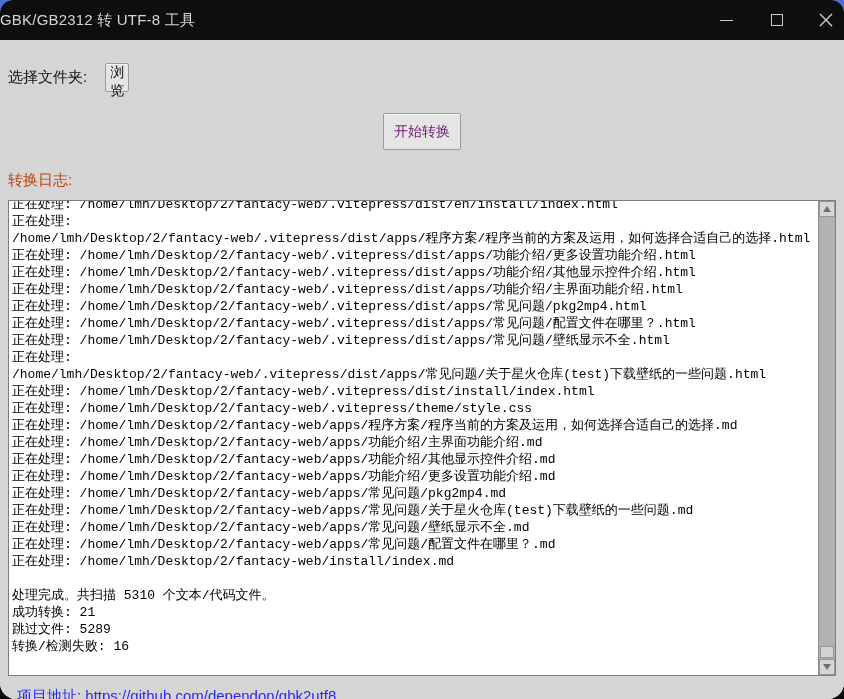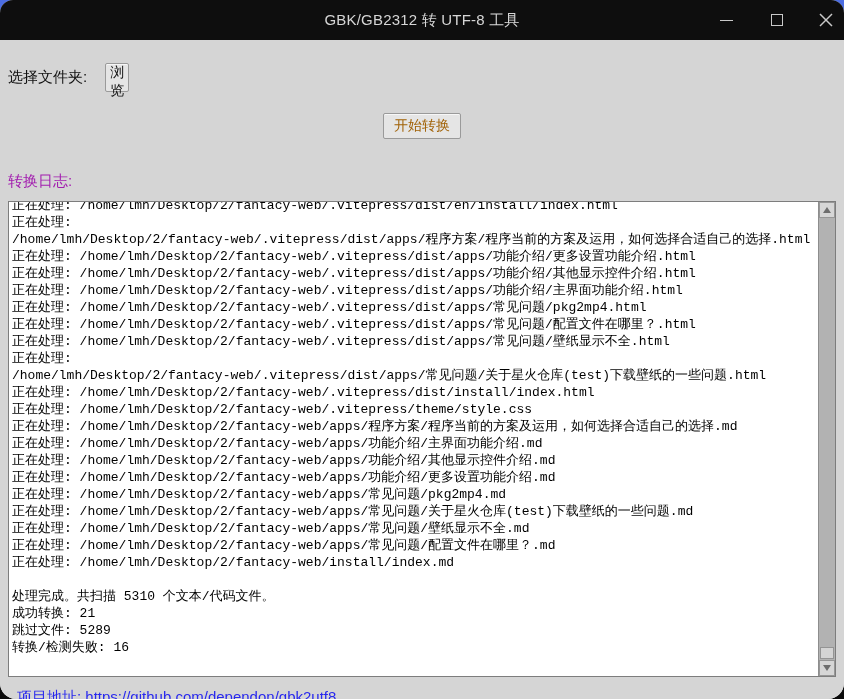--- a/index.html
+++ b/index.html
@@ -13,21 +13,21 @@
     border-radius: 13px 13px 16px 16px;
     overflow: hidden;
     display: flex; flex-direction: column;
     background: #d5d5d5;
   }
   
   .titlebar {
     height: 40px; flex: 0 0 40px;
     background: #0e0e0e;
     position: relative;
-    display: flex; align-items: center; justify-content: center;
+    display: flex; align-items: center; justify-content: flex-start;
   }
   .titlebar .title {
     color: #d6d6d6; font-size: 15px; letter-spacing: 0.2px;
   }
   .win-btn {
     position: absolute; top: 8px; width: 30px; height: 24px;
     display: flex; align-items: center; justify-content: center;
     cursor: default;
   }
   .btn-min { right: 103px; }
@@ -54,27 +54,27 @@
   }
   .browse-btn {
     margin-left: 11px; width: 24px; height: 29px;
     background: #e5e5e5; border: 1px solid #9a9a9a; border-radius: 2px;
     font-family: "Liberation Sans", sans-serif;
     font-size: 14px; color: #111;
     box-shadow: inset 0 1px 0 #f7f7f7;
   }
   .convert-btn {
     display: block; margin: 21px auto 0;
-    width: 78px; height: 26px;
+    width: 78px; height: 37px;
     background: #e5e5e5; border: 1px solid #9a9a9a; border-radius: 2px;
     font-family: "Liberation Sans", sans-serif;
-    font-size: 14px; color: #a16207;
+    font-size: 14px; color: #701a75;
     box-shadow: inset 0 1px 0 #f7f7f7;
   }
-  .log-label { margin-top: 33px; font-size: 15px; color: #a21caf; }
+  .log-label { margin-top: 21px; font-size: 15px; color: #c2410c; }
   .log-box {
     margin-top: 10px; height: 476px;
     background: #ffffff; border: 1px solid #7d7d7d;
     position: relative; overflow: hidden;
   }
   .log-content {
     position: absolute; left: 3px; right: 16px; top: -5px;
     font-family: Liberation Mono, monospace;
     font-size: 13px; line-height: 17px; color: #000;
     white-space: pre;

